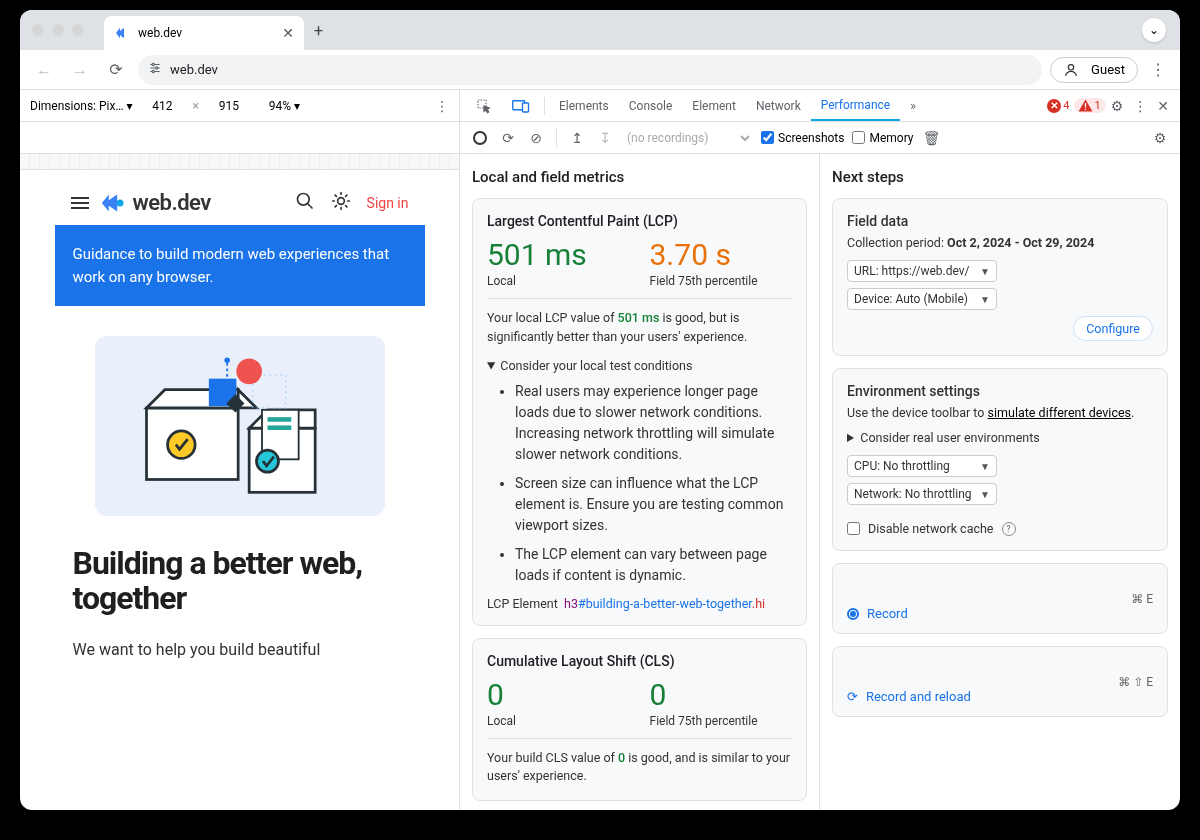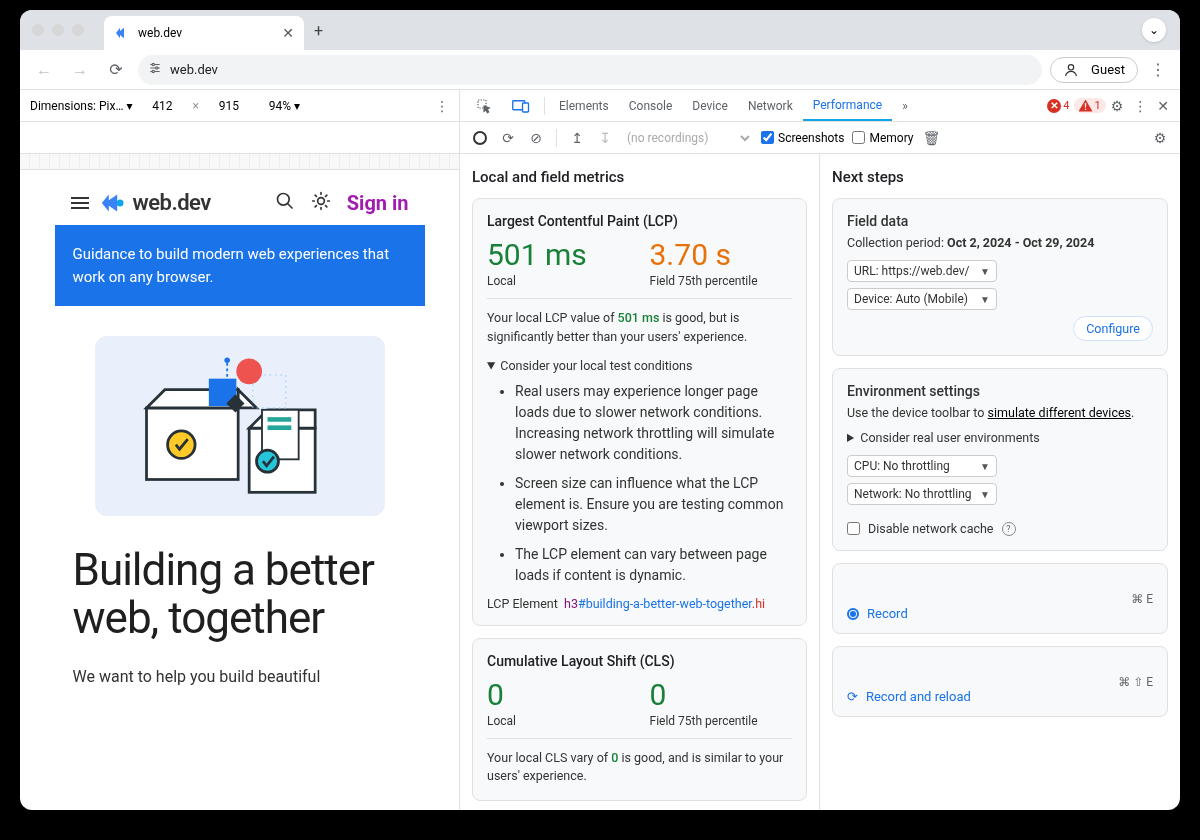--- a/index.html
+++ b/index.html
@@ -60,25 +60,25 @@
 .viewport .ruler { height:16px; background: repeating-linear-gradient(90deg,#f8f8f8,#f8f8f8 9px,#eee 9px,#eee 10px); border-bottom:1px solid #e0e0e0; flex-shrink:0;}
 .viewport .phone-wrap { flex:1; display:flex; justify-content:center; padding:10px 0; overflow:hidden;}
 .phone { width: 370px; background:#fff; font-family: "Google Sans", Roboto, sans-serif; display:flex; flex-direction:column; }
 .phone-header { display:flex; align-items:center; gap:10px; padding: 10px 16px; }
 .hamburger { display:flex;flex-direction:column;gap:3px;}
 .hamburger span{width:18px;height:2px;background:#333;}
 .wd-logo { display:flex; align-items:center; gap:6px; }
 .wd-mark { width:28px; height:24px; }
 .wd-text { font-size:22px; font-weight:600; color:#333; letter-spacing:-0.5px;}
 .phone-header .right { margin-left:auto; display:flex;align-items:center;gap:16px; color:#333;}
-.signin { font-size:20px; color:#a21caf; font-weight:700;}
+.signin { font-size:14px; color:#ef4444; font-weight:400;}
 .banner { background:#1a73e8; color:#fff; padding: 18px 18px; font-size:15px; line-height:1.5;}
 .illustration { background:#e9f0fb; border-radius:12px; margin: 30px 40px 20px; height:180px; display:flex;align-items:center;justify-content:center; position:relative;}
 .illus-svg { width:220px;}
-.headline { font-size: 44px; font-weight:400; letter-spacing:-1px; line-height:1.1; padding: 10px 18px; color:#1f1f1f;}
+.headline { font-size: 32px; font-weight:700; letter-spacing:-1px; line-height:1.1; padding: 10px 18px; color:#1f1f1f;}
 .subhead { padding: 14px 18px 0; font-size:16px; color:#333;}
 
 .metrics-col { width: 360px; border-right:1px solid #e0e0e0; overflow-y:auto; padding: 14px 12px; }
 .metrics-col h3 { font-size:15px; font-weight:500; margin-bottom:12px; color:#202124;}
 .card { border:1px solid #e0e0e0; background:#f8f9fa; border-radius:8px; padding:14px; margin-bottom:12px; font-size:12.5px; color:#333;}
 .card h4 { font-size:14px; font-weight:500; margin-bottom:8px; color:#202124;}
 .metric-row { display:flex; gap:20px; margin-bottom:4px;}
 .metric-val { font-size:30px; font-weight:400; }
 .metric-val.green { color:#188038; }
 .metric-val.orange { color:#e8710a; }
@@ -179,21 +179,21 @@
         </span>
       <span class="devtab">
           <svg width="18" height="14" viewBox="0 0 24 18" fill="none" stroke="#1a73e8" stroke-width="1.8">
             <rect x="1" y="2" width="16" height="12" rx="1"></rect>
             <rect x="14" y="5" width="8" height="12" rx="1" fill="#fff"></rect>
           </svg>
         </span>
       <span style="width:1px;height:18px;background:#e0e0e0;margin:0 4px;"></span>
       <span class="devtab">Elements</span>
       <span class="devtab">Console</span>
-      <span class="devtab">Device</span>
+      <span class="devtab">Element</span>
       <span class="devtab">Network</span>
       <span class="devtab active">Performance</span>
       <span class="devtab">»</span>
       <span class="spacer"></span>
       <span class="err">
           <span class="errbadge">✕</span>
           <span>4</span>
         </span>
       <span class="warn" style="margin-left:4px;">
           <span class="warnbadge">!</span>
@@ -339,21 +339,21 @@
             <div class="metric-val green">0</div>
             <div class="metric-label">Local</div>
           </div>
           <div style="flex:1">
             <div class="metric-val green">0</div>
             <div class="metric-label">Field 75th percentile</div>
           </div>
         </div>
         <hr>
         <div class="note">
-          <span>Your local CLS vary of </span><span class="g">0</span><span> is good, and is similar to your users' experience.</span>
+          <span>Your build CLS value of </span><span class="g">0</span><span> is good, and is similar to your users' experience.</span>
         </div>
       </div>
 
       <div class="card">
         <h4>Interaction to Next Paint (INP)</h4>
       </div>
     </div>
 
     <div class="steps-col">
       <h3>Next steps</h3>

